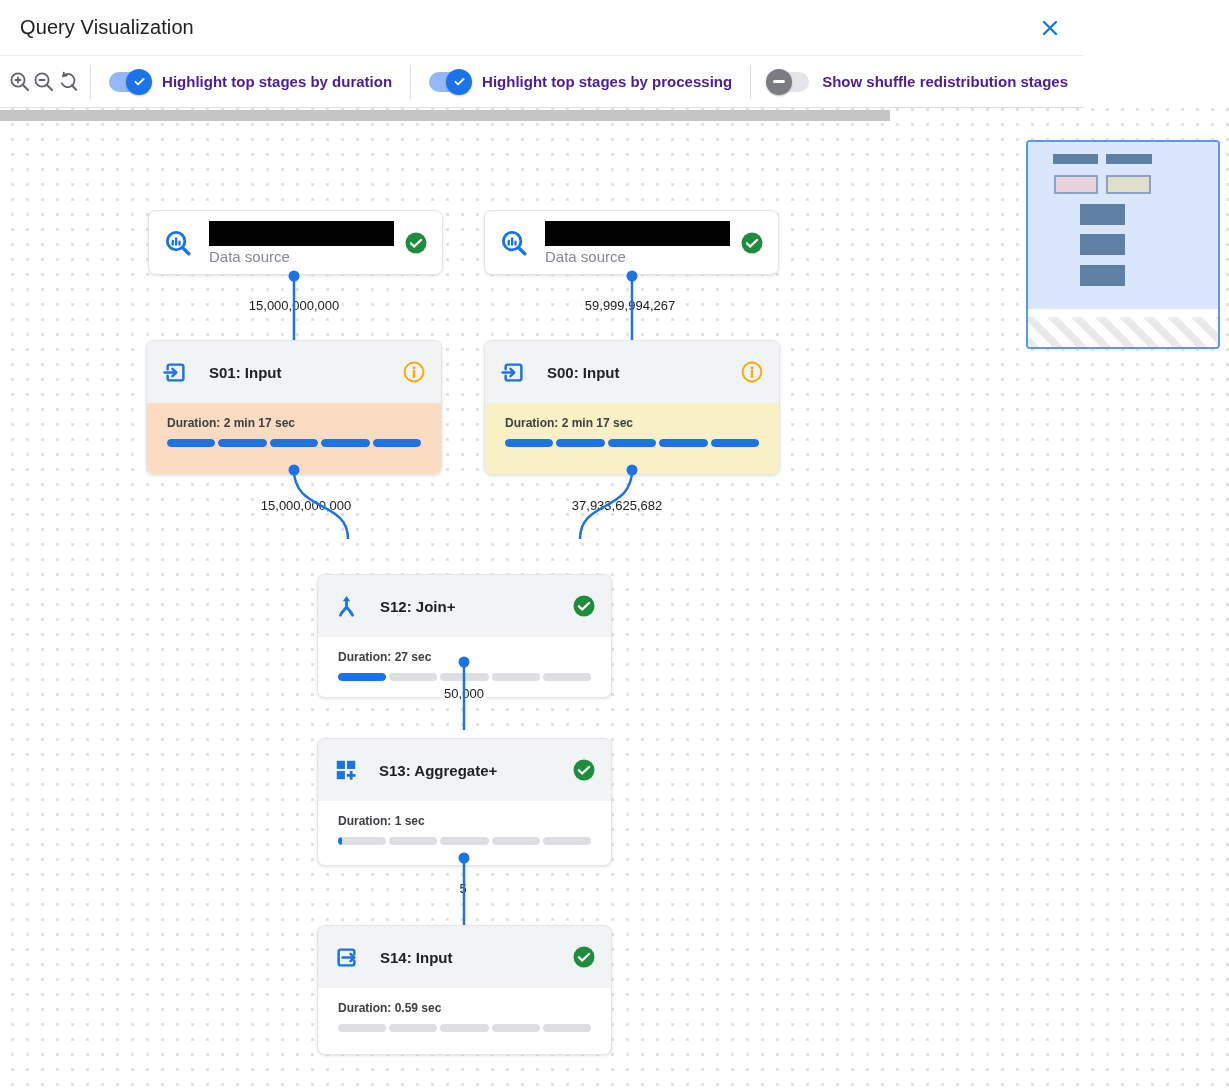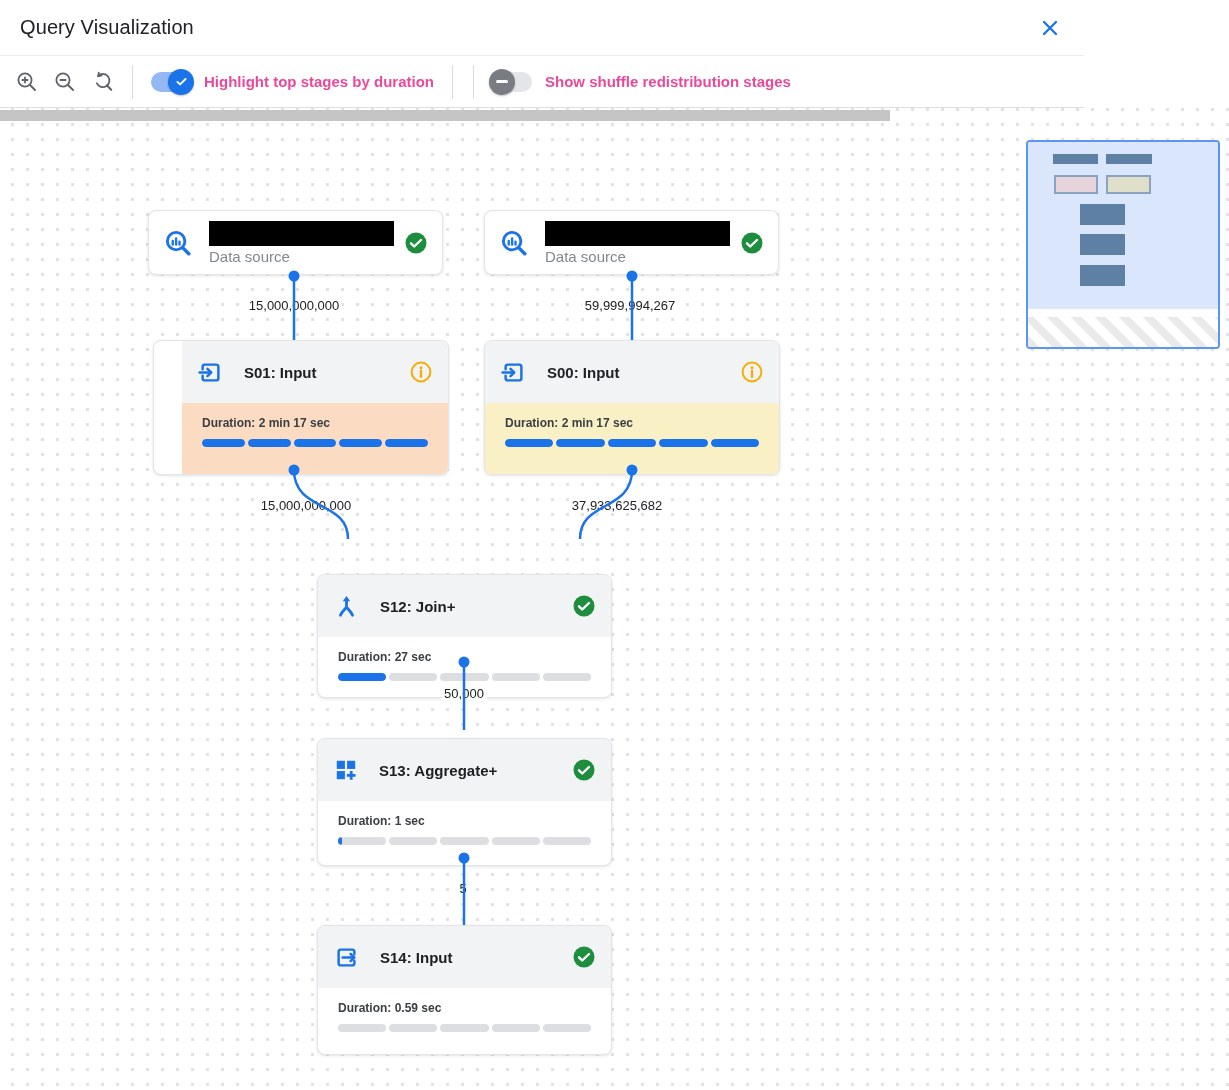--- a/index.html
+++ b/index.html
@@ -9,21 +9,21 @@
   
   .titlebar { height:56px; display:flex; align-items:center; padding:0 20px; border-bottom:1px solid #ececec; background:#fff; }
   .titlebar h1 { font-size:20px; font-weight:400; color:#202124; letter-spacing:.1px; }
   .close-btn { margin-left:auto; width:28px; height:28px; display:flex; align-items:center; justify-content:center; cursor:pointer; border-radius:50%; }
 
   
   .toolbar { height:52px; display:flex; align-items:center; padding:0 8px; border-bottom:1px solid #dcdfe3; background:#fff; }
   .tool-ic { width:38px; height:38px; display:flex; align-items:center; justify-content:center; cursor:pointer; }
   .vdiv { width:1px; height:34px; background:#dadce0; margin:0 10px; flex:none; }
   .toggle-group { display:flex; align-items:center; gap:13px; padding:0 8px; }
-  .toggle-label { font-size:15px; font-weight:600; color:#ec4899; white-space:nowrap; }
+  .toggle-label { font-size:15px; font-weight:600; color:#4c1d95; white-space:nowrap; }
   .toggle { position:relative; width:40px; height:20px; border-radius:12px; cursor:pointer; flex:none; }
   .toggle .thumb { position:absolute; top:-3px; width:26px; height:26px; border-radius:50%; display:flex; align-items:center; justify-content:center; box-shadow:0 1px 2px rgba(0,0,0,.25); }
   .toggle[data-state="on"]  { background:#94b8f4; }
   .toggle[data-state="on"] .thumb { right:-3px; background:#1a73e8; }
   .toggle[data-state="off"] { background:#e3e5e8; }
   .toggle[data-state="off"] .thumb { left:-3px; background:#797d83; }
   .minus { width:12px; height:3px; background:#fff; border-radius:2px; }
 
   
   .canvas { position:relative; width:1229px; height:982px; background-color:#fff;
@@ -107,20 +107,31 @@
           <svg class="check" width="15" height="15" viewBox="0 0 24 24">
               <path d="M5.5 12.5 l4.2 4.2 L18.5 8" fill="none" stroke="#fff" stroke-width="3" stroke-linecap="round" stroke-linejoin="round"></path>
             </svg>
 
         </div>
       </div>
       <span class="toggle-label">Highlight top stages by duration</span>
     </div>
     <div class="vdiv"></div>
 
+    <div class="toggle-group">
+      <div class="toggle" data-state="on">
+        <div class="thumb">
+          <svg class="check" width="15" height="15" viewBox="0 0 24 24">
+              <path d="M5.5 12.5 l4.2 4.2 L18.5 8" fill="none" stroke="#fff" stroke-width="3" stroke-linecap="round" stroke-linejoin="round"></path>
+            </svg>
+
+        </div>
+      </div>
+      <span class="toggle-label">Highlight top stages by processing</span>
+    </div>
     <div class="vdiv"></div>
 
     <div class="toggle-group">
       <div class="toggle" data-state="off">
         <div class="thumb">
 
           <div class="minus"></div>
         </div>
       </div>
       <span class="toggle-label">Show shuffle redistribution stages</span>
@@ -181,21 +192,21 @@
       <div class="ds-col">
         <div class="redacted"></div>
         <div class="ds-caption">Data source</div>
       </div>
       <svg class="ds-status" viewBox="0 0 24 24">
         <circle cx="12" cy="12" r="10.5" fill="#1e8e3e"></circle>
         <path d="M7 12.3 l3.2 3.2 L17 9" fill="none" stroke="#fff" stroke-width="2.4" stroke-linecap="round" stroke-linejoin="round"></path>
       </svg>
     </div>
 
-    <div class="node" style="left:153px; top:232px; width:296px; height:135px;padding-left:28px;">
+    <div class="node" style="left:146px; top:232px; width:296px; height:135px;">
       <div class="stage-head">
         <svg width="27" height="27" viewBox="0 0 24 24">
           <path d="M5 9.2 V7 a2 2 0 0 1 2-2 h10 a2 2 0 0 1 2 2 v10 a2 2 0 0 1 -2 2 H7 a2 2 0 0 1 -2-2 v-2.2" fill="none" stroke="#1a73e8" stroke-width="2.2" stroke-linecap="round"></path>
           <path d="M2.3 12 H11.8" stroke="#1a73e8" stroke-width="2.2" stroke-linecap="round"></path>
           <path d="M9.3 8.7 L12.6 12 L9.3 15.3" fill="none" stroke="#1a73e8" stroke-width="2.2" stroke-linecap="round" stroke-linejoin="round"></path>
         </svg>
         <span class="stage-title">S01: Input</span>
         <svg class="stage-status" viewBox="0 0 24 24">
           <circle cx="12" cy="12" r="9.4" fill="none" stroke="#f9ab00" stroke-width="2"></circle>
           <circle cx="12" cy="7.7" r="1.5" fill="#f9ab00"></circle>

